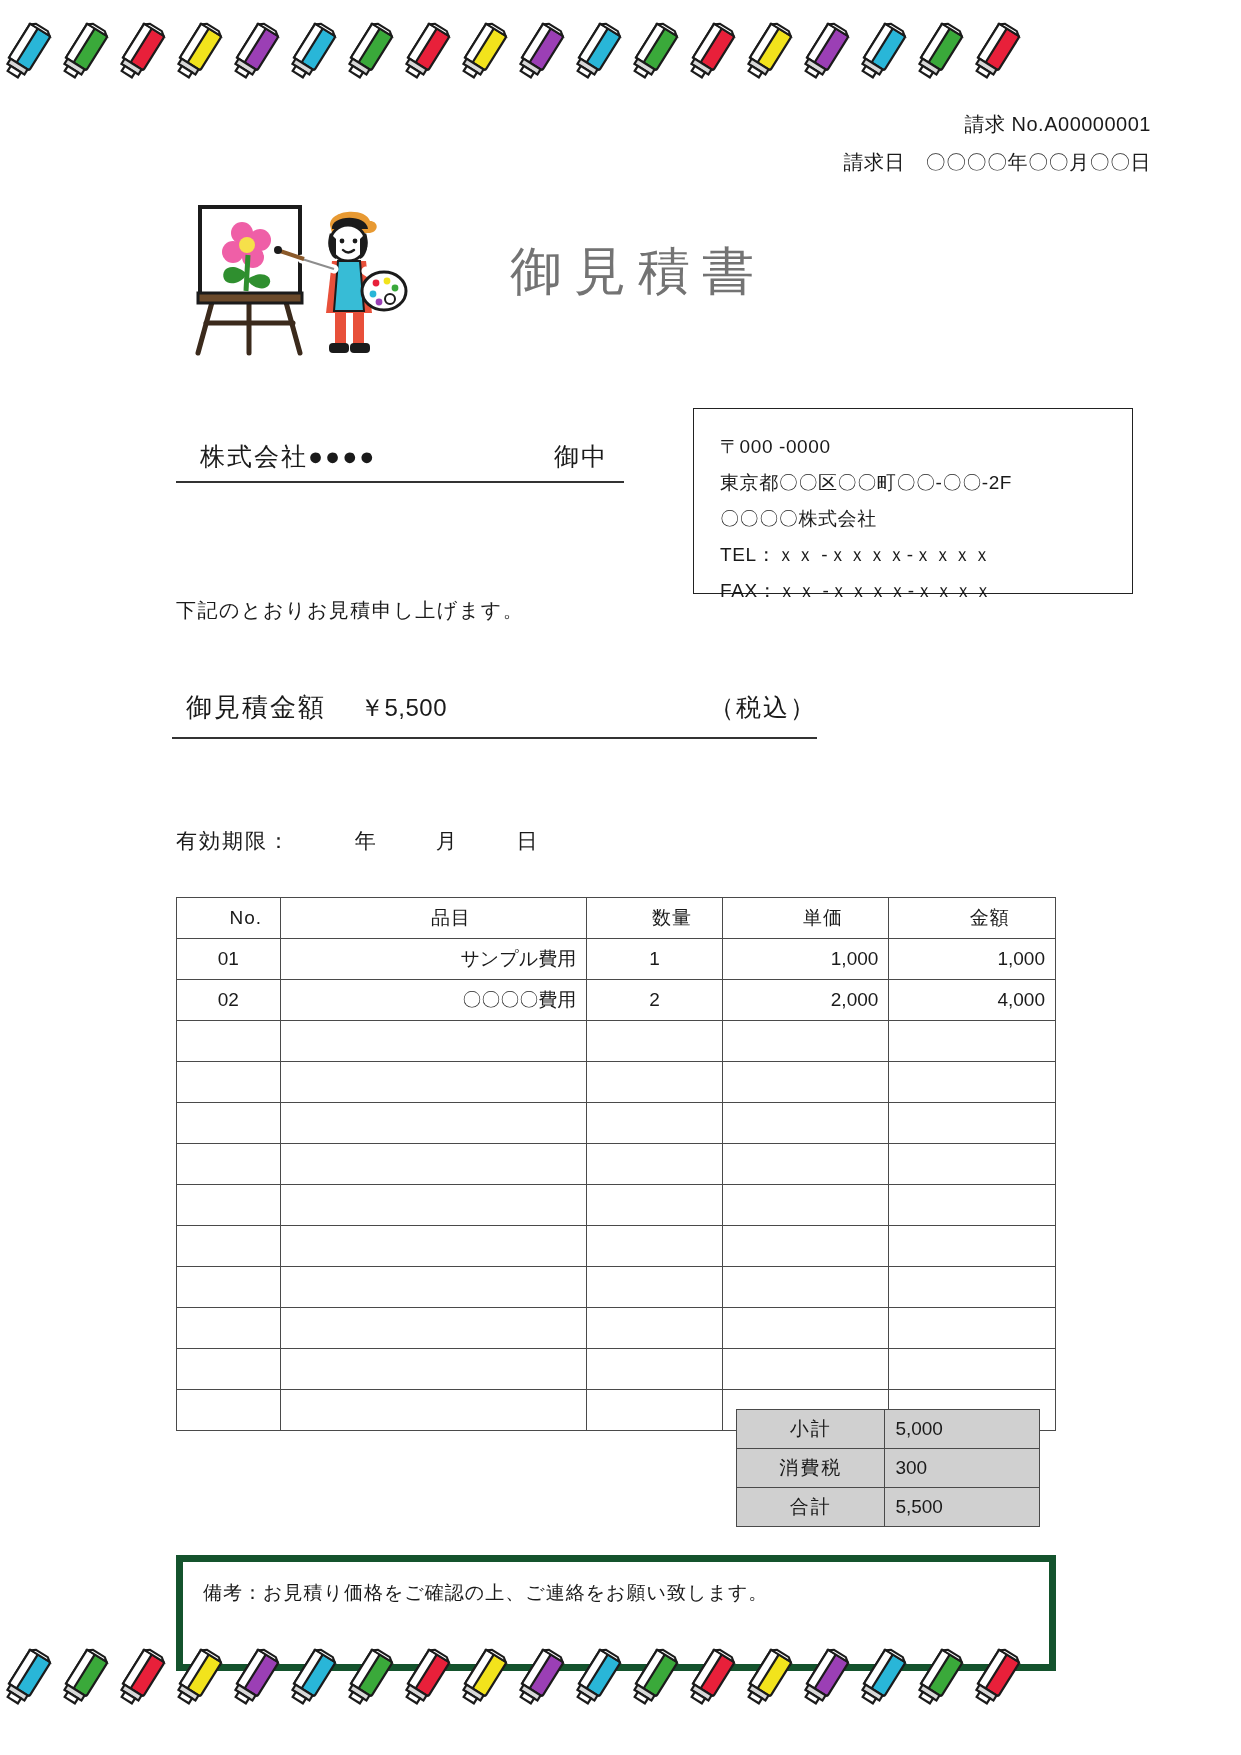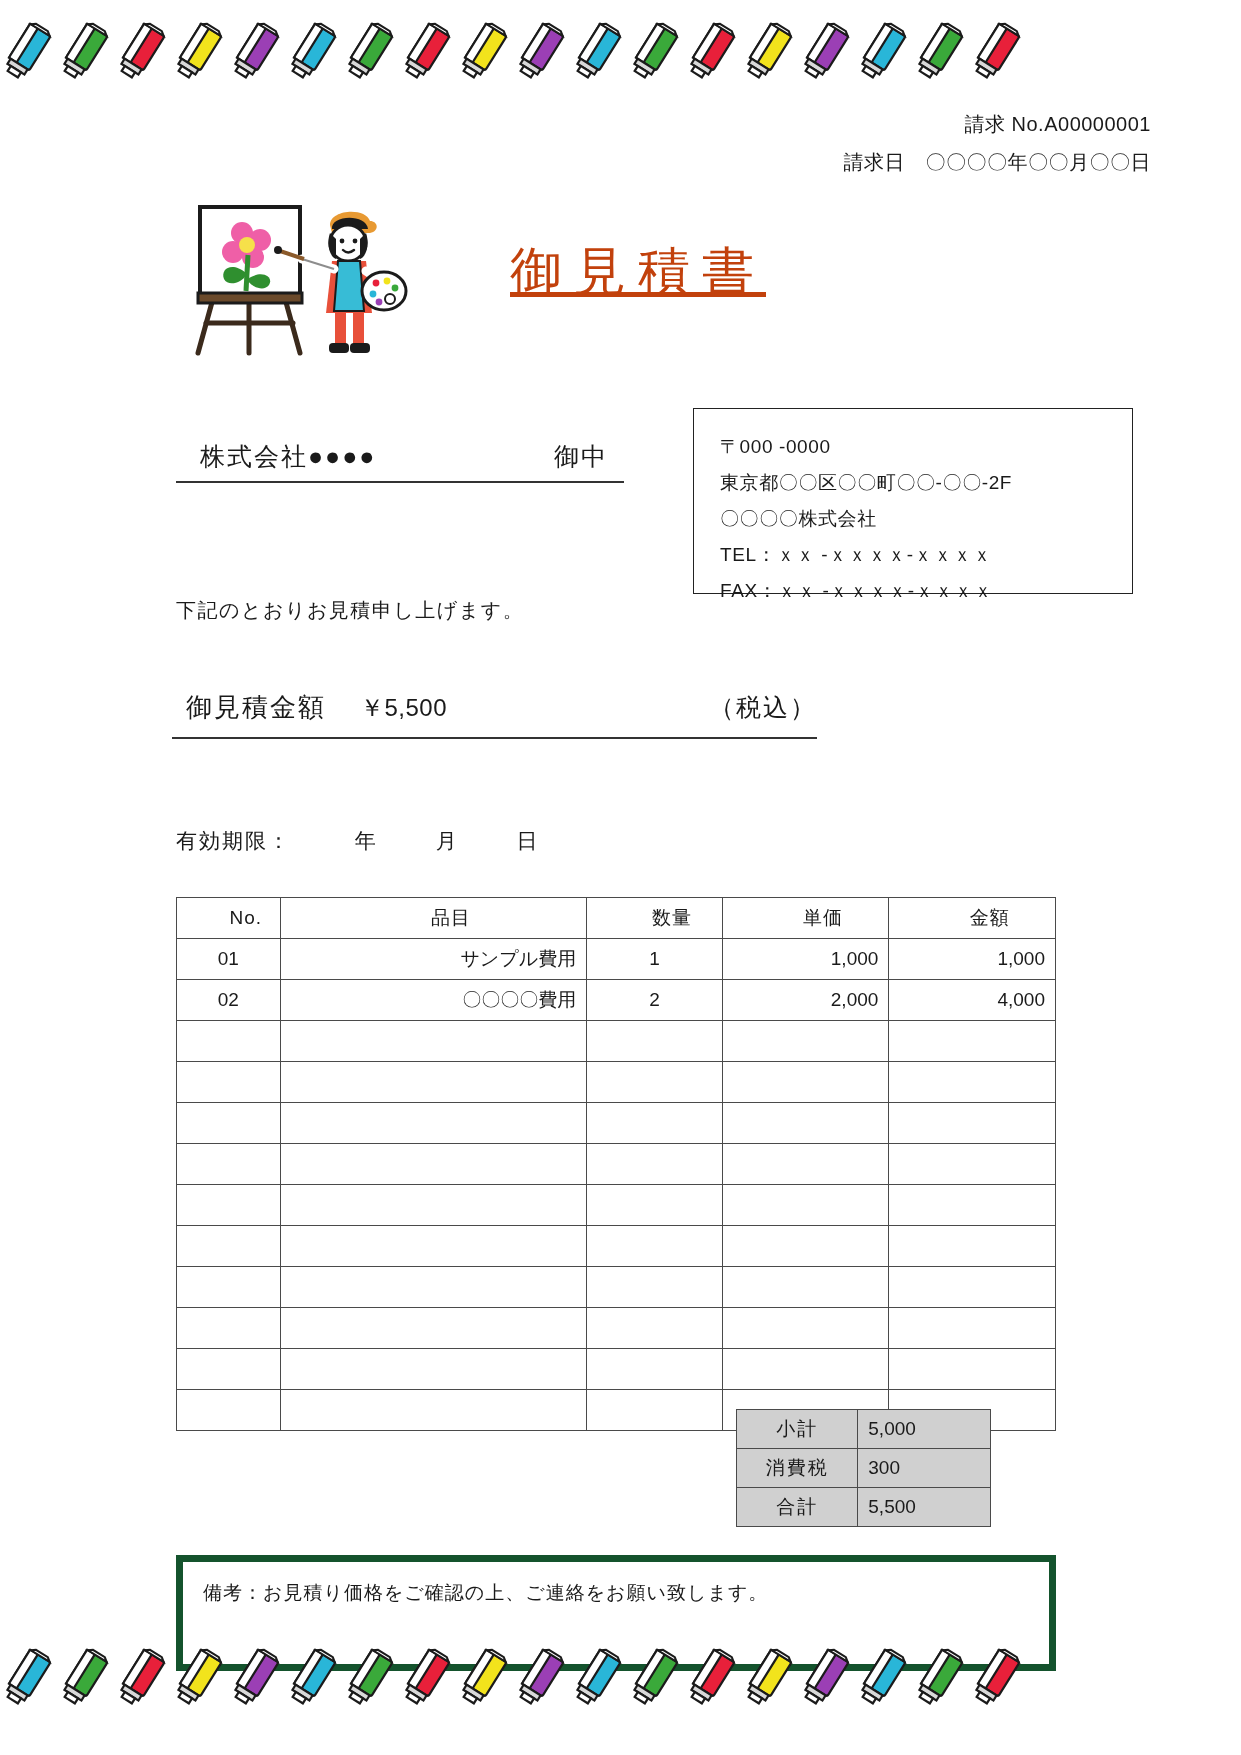--- a/index.html
+++ b/index.html
@@ -64,22 +64,21 @@
     width: 240px;
     height: 165px;
   }
   .doc-title {
     position: absolute;
     left: 330px;
     top: 42px;
     font-size: 52px;
     letter-spacing: 12px;
     font-family: "DejaVu Sans", "Liberation Sans", sans-serif;
-    color: #c2410c;
-    text-decoration: underline;
+    color: #737373;
   }
 
   
   .customer {
     position: absolute;
     left: 176px;
     top: 440px;
     width: 448px;
     border-bottom: 2px solid #333;
     padding-bottom: 8px;
@@ -165,21 +164,21 @@
   .c-item  { width: 376px; text-align: right; }
   .c-qty   { width: 112px; text-align: center; }
   .c-price { width: 160px; text-align: right; }
   .c-amt   { width: 160px; text-align: right; }
 
   
   table.summary {
     position: absolute;
     left: 736px;
     top: 1409px;
-    width: 255px;
+    width: 304px;
     border-collapse: collapse;
     font-size: 19px;
   }
   table.summary td {
     border: 1px solid #4a4a4a;
     height: 38px;
     padding: 0 10px;
   }
   table.summary td.lbl {
     width: 160px;

